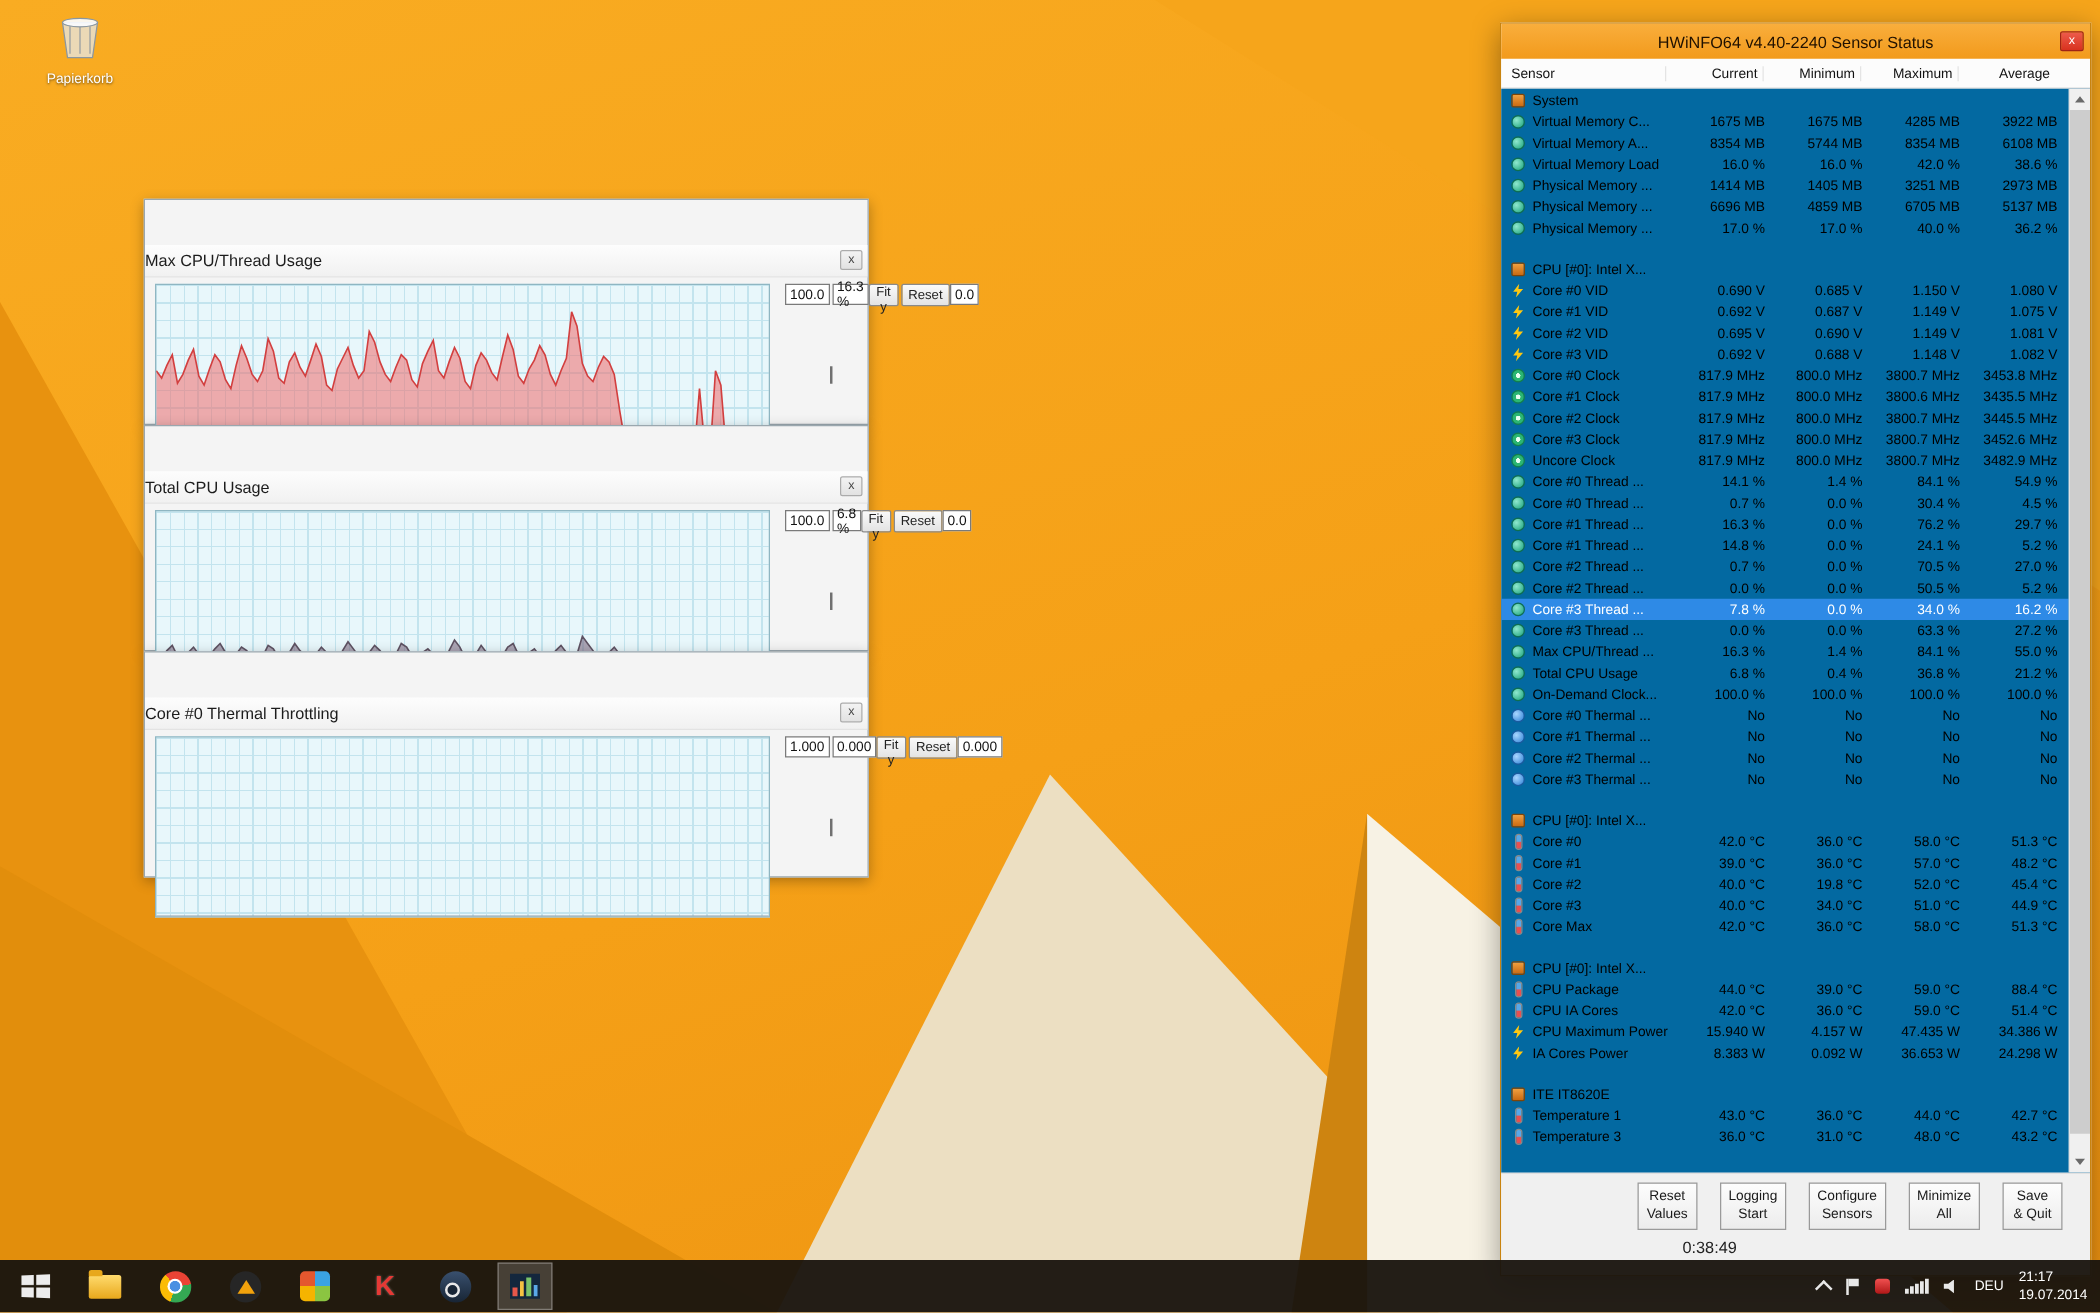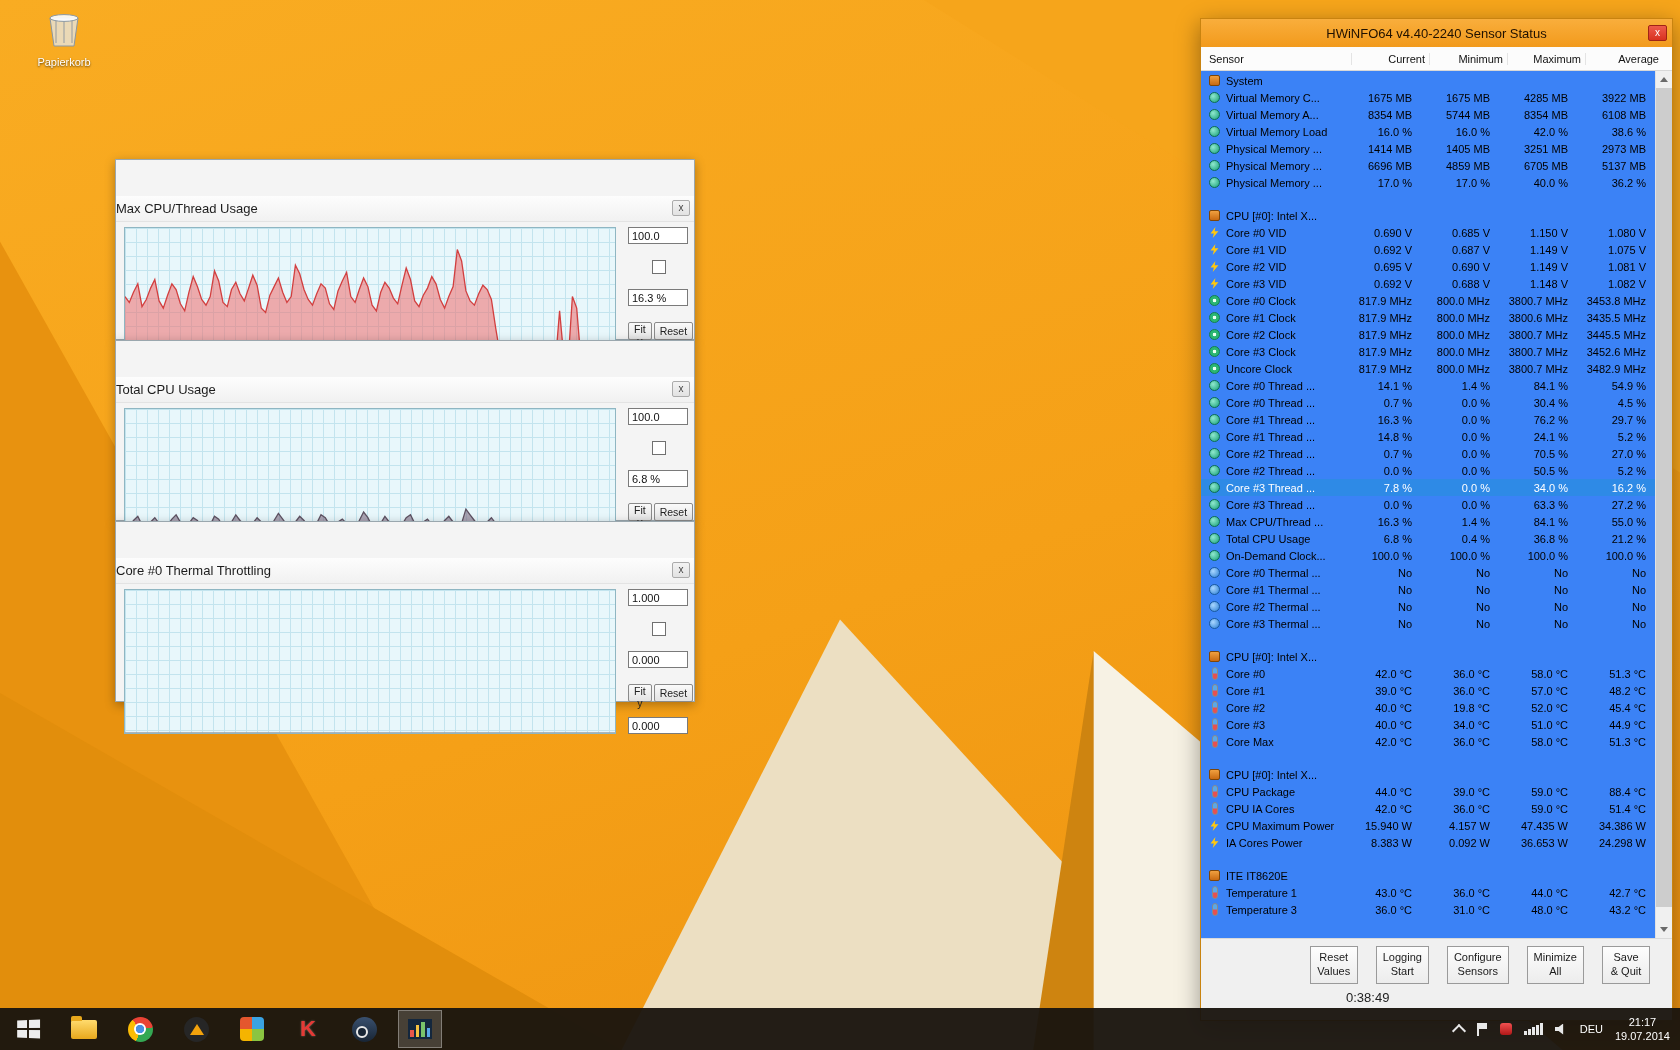--- a/index.html
+++ b/index.html
@@ -25,42 +25,42 @@
         border-bottom:1px solid #e3e3e3;display:flex;align-items:center;justify-content:flex-start;margin-top:36px;}
   .gwin-title-text{font-size:13px;color:#1c1c1c;}
   .gwin-close{position:absolute;right:4px;top:4px;width:18px;height:16px;font-size:10px;line-height:12px;
         color:#444;background:linear-gradient(#F3F3F3,#E2E2E2);border:1px solid #ABABAB;border-radius:2px;padding:0;}
   .gwin-body{display:flex;padding:5px 0 0 8px;}
   .plot{position:relative;width:490px;height:143px;border:1px solid #8FB6C2;box-sizing:content-box;
         background-color:#E8F7FB;
         background-image:repeating-linear-gradient(to right,#C3E4EE 0 1px,transparent 1px 11px),
                          repeating-linear-gradient(to bottom,#C3E4EE 0 1px,transparent 1px 14px);}
   .plot svg{position:absolute;inset:0;width:100%;height:100%;}
-  .gpanel{width:62px;margin-left:12px;height:145px;display:flex;flex-direction:column;
+  .gpanel{width:62px;margin-left:12px;height:145px;display:flex;flex-direction:row;
         justify-content:space-between;align-items:flex-start;}
   .tbox{width:52px;height:15px;background:#fff;border:1px solid #7a7a7a;font-size:11px;
         padding:0 3px;display:flex;align-items:center;color:#111;}
   .chk{width:12px;height:12px;background:#fff;border:1px solid #707070;align-self:center;}
   .gbtns{display:flex;gap:2px;}
   .gbtn{font-size:10.5px;height:18px;padding:0 5px;background:linear-gradient(#FAFAFA,#E3E3E3);
         border:1px solid #8a8a8a;border-radius:2px;color:#222;}
 
   
   .hw{position:absolute;left:1200px;top:18px;width:473px;height:1003px;z-index:5;box-sizing:border-box;
       border:1px solid #C9830F;background:#fff;box-shadow:0 6px 22px rgba(0,0,0,.38);
       display:flex;flex-direction:column;}
   .hw-title{position:relative;height:28px;flex:0 0 28px;background:linear-gradient(#F9AE3C,#F29A1C);
       display:flex;align-items:center;justify-content:center;font-size:13px;color:#201100;}
   .hw-close{position:absolute;right:5px;top:6px;width:19px;height:16px;background:linear-gradient(#ED5B4B,#D8321F);
       border:1px solid #A02315;border-radius:2px;color:#fff;font-size:10px;line-height:12px;padding:0;}
   .hw-header{flex:0 0 23px;display:flex;align-items:center;background:#FCFCFC;border-bottom:1px solid #D8D8D8;
-      font-size:11px;color:#111;padding:0 9px 0 8px;}
+      font-size:11px;color:#111;padding:0 28px 0 8px;}
   .h-sensor{flex:1;}
   .h-val{width:78px;text-align:right;border-left:1px solid #E4E4E4;padding-right:4px;box-sizing:border-box;}
-  .hw-listwrap{position:relative;flex:1 1 auto;overflow:hidden;background:#3b82f6;}
+  .hw-listwrap{position:relative;flex:1 1 auto;overflow:hidden;background:#0369a1;}
   #sensor-list{position:absolute;inset:0 17px 0 0;overflow:hidden;padding:1px 5px 0 8px;}
   .s-row{display:flex;align-items:center;height:17px;font-size:11px;color:#000;white-space:nowrap;}
   .s-row.sel{background:#2E8AE6;color:#fff;margin:0 -5px 0 -8px;padding:0 5px 0 8px;}
   .s-spacer{height:16px;}
   .s-label{flex:1;margin-left:6px;overflow:hidden;}
   .s-val{width:78px;text-align:right;padding-right:4px;box-sizing:border-box;}
   .ic{flex:0 0 11px;width:11px;height:11px;border-radius:50%;display:inline-block;}
   .ic-chip{border-radius:2px;background:linear-gradient(#F0A040,#C96A12);border:1px solid #7d4508;box-sizing:border-box;}
   .ic-gauge{background:radial-gradient(circle at 35% 35%,#8FE8CE,#17A078);border:1px solid #0E6E52;box-sizing:border-box;}
   .ic-clock{background:radial-gradient(circle at 50% 50%,#EAFFF2 28%,#2BB673 32%);border:1px solid #12804C;box-sizing:border-box;}
@@ -117,21 +117,21 @@
   .tr-flag{position:relative;width:12px;height:13px;}
   .tr-flag::before{content:"";position:absolute;left:1px;top:0;width:1.5px;height:13px;background:#E8E8E8;}
   .tr-flag::after{content:"";position:absolute;left:3px;top:0;width:8px;height:6px;background:#E8E8E8;}
   .tr-kasp{width:12px;height:12px;border-radius:3px;background:linear-gradient(#F05050,#B01818);}
   .tr-net{display:flex;align-items:flex-end;gap:1.5px;height:12px;}
   .tr-net i{display:block;width:2.5px;background:#E8E8E8;}
   .tr-net i:nth-child(1){height:4px;} .tr-net i:nth-child(2){height:6px;}
   .tr-net i:nth-child(3){height:8px;} .tr-net i:nth-child(4){height:10px;} .tr-net i:nth-child(5){height:12px;}
   .tr-vol{width:13px;height:11px;background:#E8E8E8;clip-path:polygon(0 32%,30% 32%,65% 0,65% 100%,30% 68%,0 68%);}
   .tr-lang{font-size:11px;color:#fff;}
-  .tr-clock{font-size:11px;line-height:1.3;text-align:center;color:#fff;}
+  .tr-clock{font-size:11px;line-height:1.3;text-align:left;color:#fff;}
   button{cursor:default;font-family:"Liberation Sans",sans-serif;}
 </style>
 </head>
 <body>
 
 <div class="facet f6"></div>
 <div class="facet f1"></div>
 <div class="facet f2"></div>
 <div class="facet f3"></div>
 <div class="facet f4"></div>

